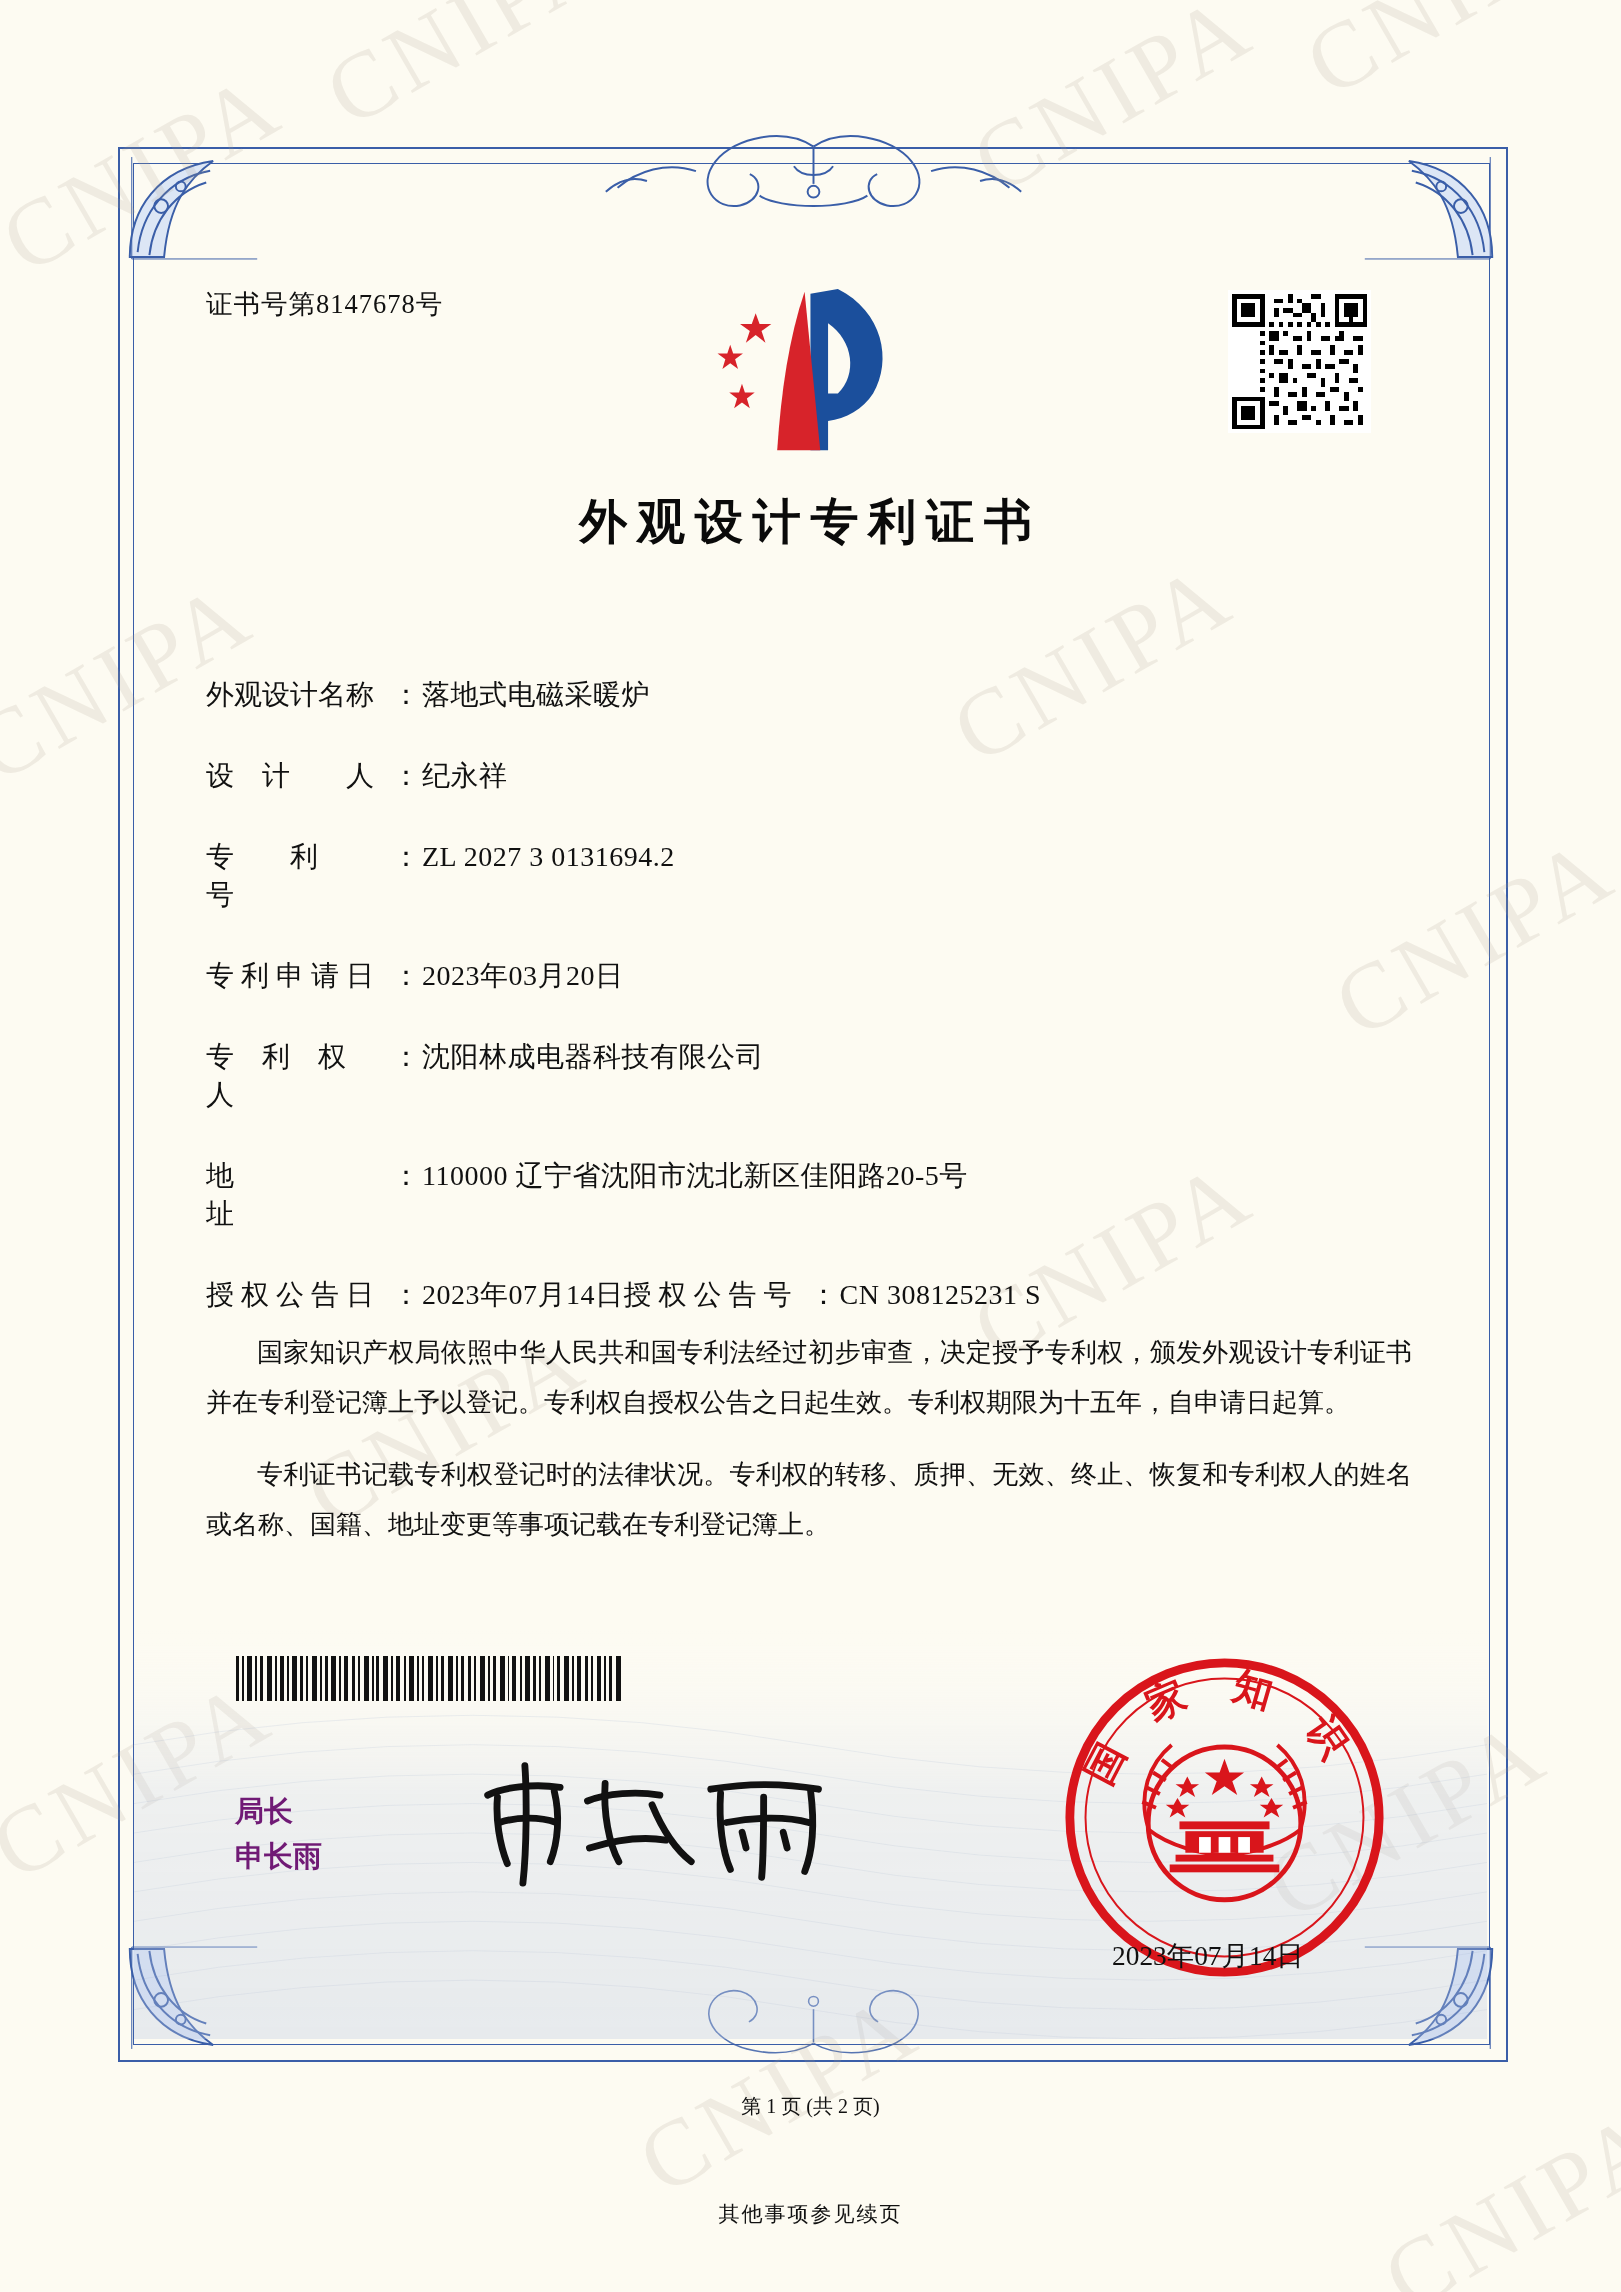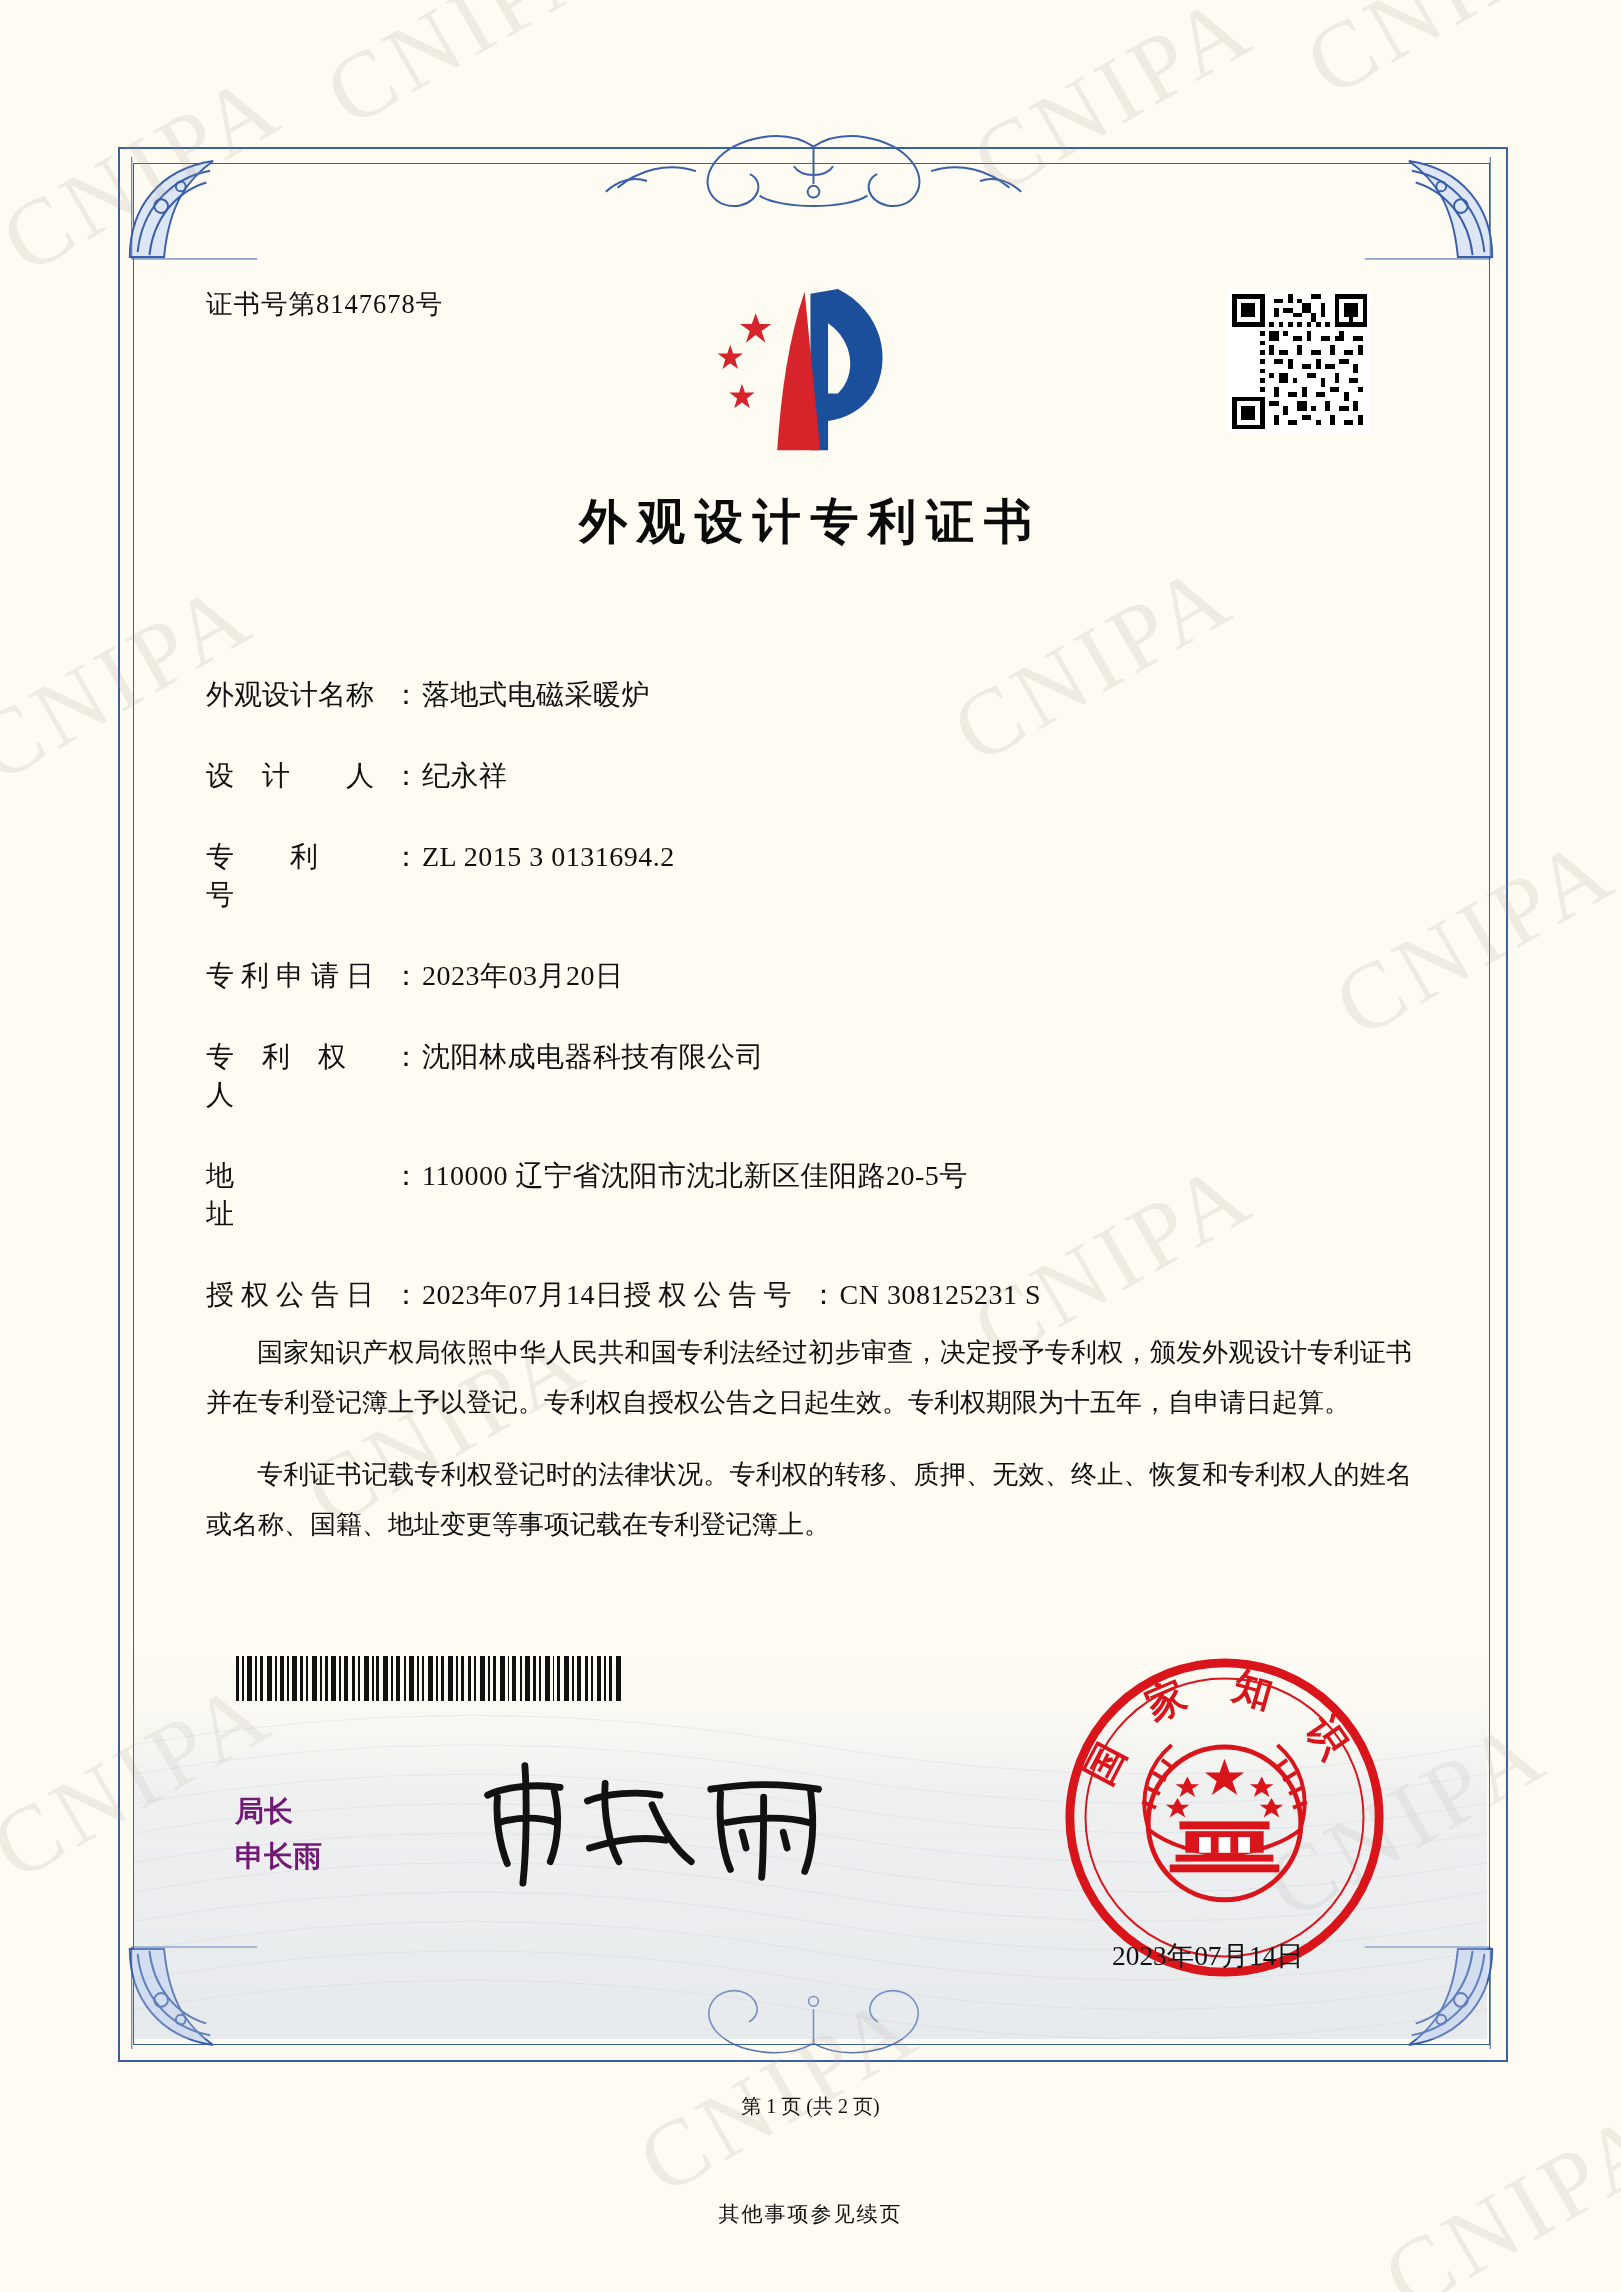--- a/index.html
+++ b/index.html
@@ -523,21 +523,21 @@
 
       <div class="field-row">
         <span class="f-label">设　计　　人</span>
         <span class="f-colon">：</span>
         <span class="f-value">纪永祥</span>
       </div>
 
       <div class="field-row">
         <span class="f-label">专　　利　　号</span>
         <span class="f-colon">：</span>
-        <span class="f-value">ZL 2015 3 0131694.2</span>
+        <span class="f-value">ZL 2027 3 0131694.2</span>
       </div>
 
       <div class="field-row">
         <span class="f-label">专 利 申 请 日</span>
         <span class="f-colon">：</span>
         <span class="f-value">2023年03月20日</span>
       </div>
 
       <div class="field-row">
         <span class="f-label">专　利　权　人</span>

